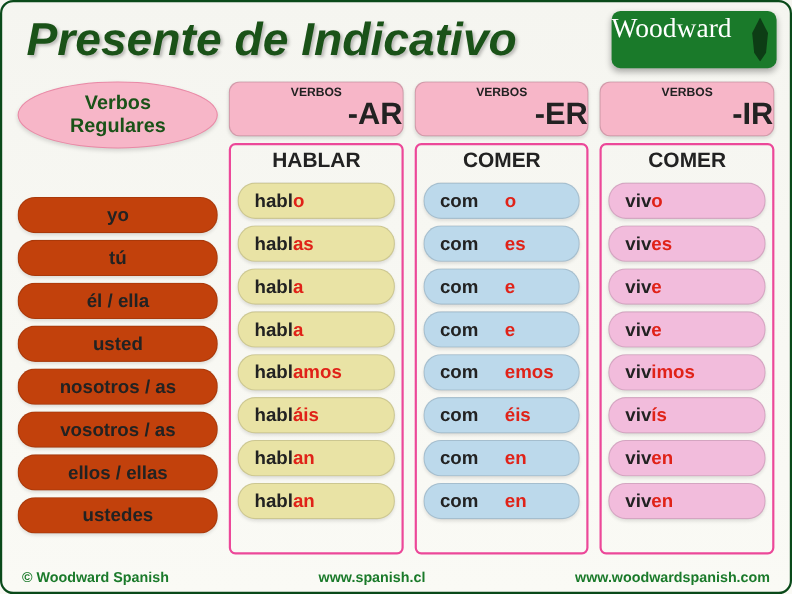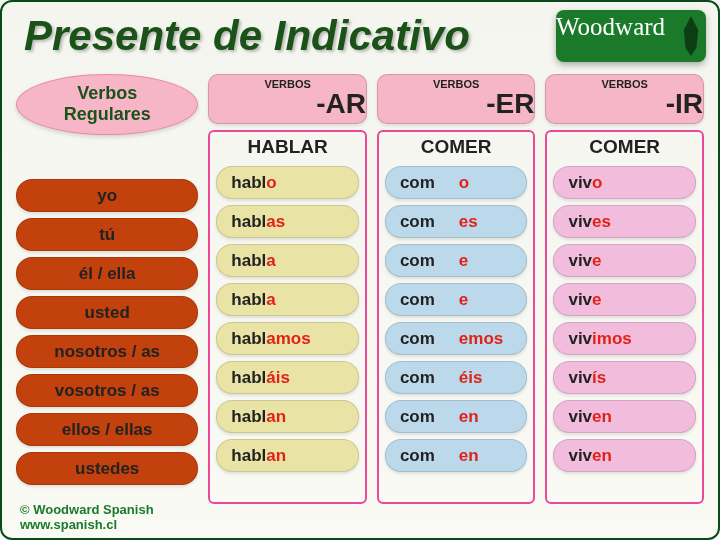--- a/index.html
+++ b/index.html
@@ -108,21 +108,21 @@
     height: 33px;
     display: flex; 
   }
   .pill.center { justify-content: center; }
   .ending { color: #e02218; font-weight: bold; }
 
   .footer {
     position: absolute;
     bottom: 6px; left: 18px; right: 18px;
     display: flex; justify-content: space-between;
-    font-size: 13px; color: #1a7a2a; font-weight: bold; flex-direction: column;
+    font-size: 13px; color: #1a7a2a; font-weight: bold;
   }
 </style>
 </head>
 <body>
 
 <div class="title">Presente de Indicativo</div>
 
 <div class="logo">
   <div class="logo-main">Woodward</div>
   <div class="logo-sub">SPANISH</div>
@@ -270,13 +270,14 @@
           <span>viv</span>
           <span class="ending">en</span>
         </div>
       </div>
     </div>
   </div>
 
 <div class="footer">
   <span>© Woodward Spanish</span>
   <span>www.spanish.cl</span>
+  <span>www.woodwardspanish.com</span>
 </div>
 
 </body></html>

